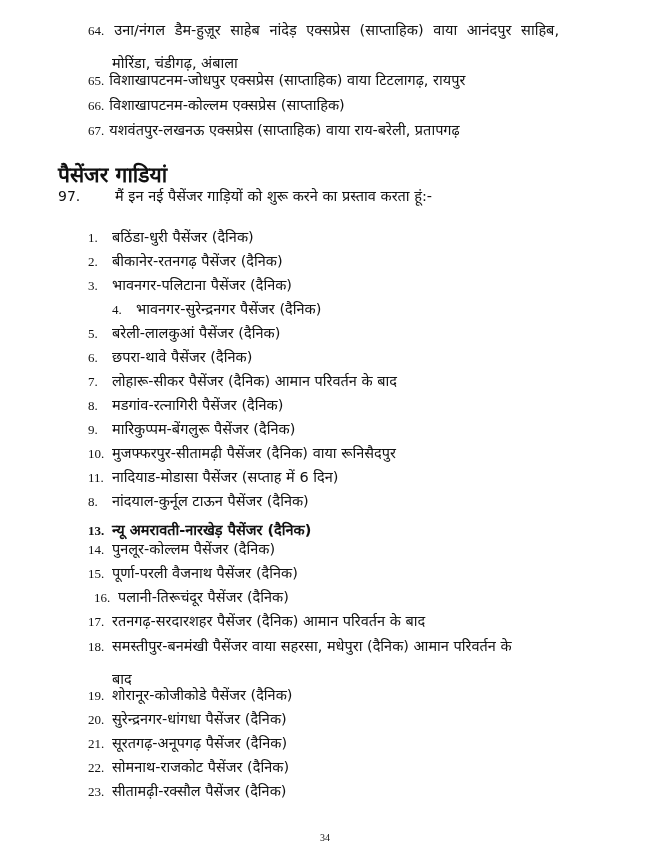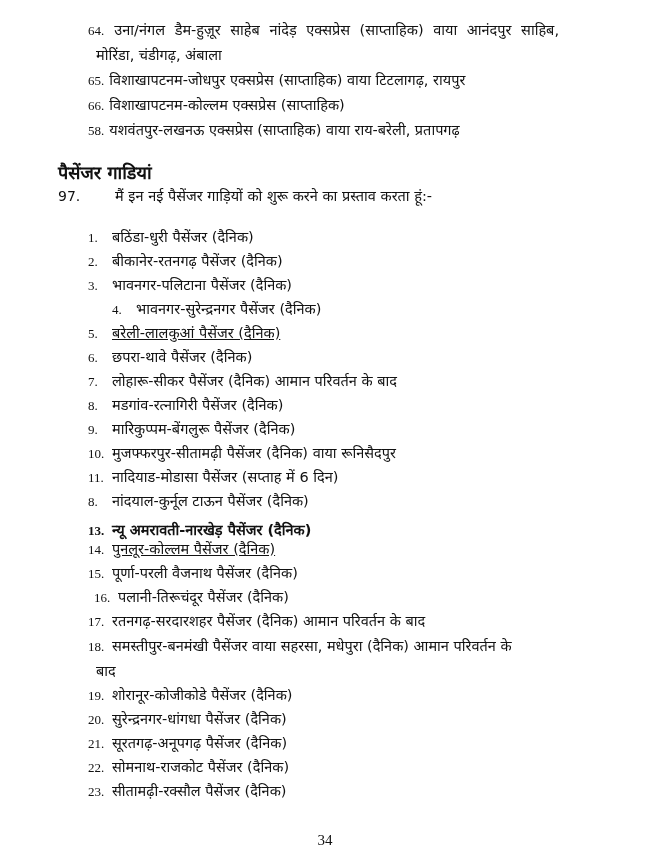--- a/index.html
+++ b/index.html
@@ -1,26 +1,26 @@
 <!DOCTYPE html>
 <html><head>
 <meta charset="utf-8">
 <style>
   html, body { margin:0; padding:0; background:#ffffff; }
   body { width:650px; height:864px; position:relative; overflow:hidden; color:#111; font-family:"DejaVu Sans", sans-serif; }
   .num { font-family:"Liberation Serif", serif; font-size:13px; }
   .txt { font-family:"DejaVu Sans", sans-serif; font-size:14.5px; }
   .row { position:absolute; left:88px; white-space:nowrap; line-height:20px; }
   .row .num { display:inline-block; }
-  .cont { position:absolute; left:96px; white-space:nowrap; line-height:20px; }
-  .heading { position:absolute; left:58px; top:160px; font-weight:bold; font-size:18px; }
+  .cont { position:absolute; left:112px; white-space:nowrap; line-height:20px;margin-top:8px; }
+  .heading { position:absolute; left:58px; top:160px; font-weight:bold; font-size:21px; }
   .intro { position:absolute; left:58px; top:186px; white-space:nowrap; line-height:20px; }
   .intro .num { font-family:"DejaVu Sans", sans-serif; font-size:14px; display:inline-block; width:52px; }
   .plist .row .num { width:24px; }
-  .footer { position:absolute; left:0; width:650px; top:832px; text-align:center; font-family:"Liberation Serif", serif; font-size:15px; }
+  .footer { position:absolute; left:0; width:650px; top:832px; text-align:center; font-family:"Liberation Serif", serif; font-size:10px; }
   .justify { word-spacing:5px; }
 </style>
 </head>
 <body>
 
 <div>
 
   <div>
     <div class="row justify" style="top:20px;">
       <span class="num">64.</span>
@@ -31,46 +31,46 @@
     </div>
     <div class="row" style="top:70px;">
       <span class="num">65.</span>
       <span class="txt">विशाखापटनम-जोधपुर एक्सप्रेस (साप्ताहिक) वाया टिटलागढ़, रायपुर</span>
     </div>
     <div class="row" style="top:95px;">
       <span class="num">66.</span>
       <span class="txt">विशाखापटनम-कोल्लम एक्सप्रेस (साप्ताहिक)</span>
     </div>
     <div class="row" style="top:120px;">
-      <span class="num">58.</span>
+      <span class="num">67.</span>
       <span class="txt">यशवंतपुर-लखनऊ एक्सप्रेस (साप्ताहिक) वाया राय-बरेली, प्रतापगढ़</span>
     </div>
   </div>
 
   <div class="heading">पैसेंजर गाडियां</div>
   <div class="intro">
     <span class="num">97.</span>
     <span class="txt">मैं इन नई पैसेंजर गाड़ियों को शुरू करने का प्रस्ताव करता हूं:-</span>
   </div>
 
   <div class="plist">
     <div class="row" style="top:227px;"><span class="num">1.</span><span class="txt">बठिंडा-धुरी पैसेंजर (दैनिक)</span></div>
     <div class="row" style="top:251px;"><span class="num">2.</span><span class="txt">बीकानेर-रतनगढ़ पैसेंजर (दैनिक)</span></div>
     <div class="row" style="top:275px;"><span class="num">3.</span><span class="txt">भावनगर-पलिटाना पैसेंजर (दैनिक)</span></div>
     <div class="row" style="top:299px;margin-left:24px;"><span class="num">4.</span><span class="txt">भावनगर-सुरेन्द्रनगर पैसेंजर (दैनिक)</span></div>
-    <div class="row" style="top:323px;text-decoration:underline;"><span class="num">5.</span><span class="txt">बरेली-लालकुआं पैसेंजर (दैनिक)</span></div>
+    <div class="row" style="top:323px;"><span class="num">5.</span><span class="txt">बरेली-लालकुआं पैसेंजर (दैनिक)</span></div>
     <div class="row" style="top:347px;"><span class="num">6.</span><span class="txt">छपरा-थावे पैसेंजर (दैनिक)</span></div>
     <div class="row" style="top:371px;"><span class="num">7.</span><span class="txt">लोहारू-सीकर पैसेंजर (दैनिक) आमान परिवर्तन के बाद</span></div>
     <div class="row" style="top:395px;"><span class="num">8.</span><span class="txt">मडगांव-रत्नागिरी पैसेंजर (दैनिक)</span></div>
     <div class="row" style="top:419px;"><span class="num">9.</span><span class="txt">मारिकुप्पम-बेंगलुरू पैसेंजर (दैनिक)</span></div>
     <div class="row" style="top:443px;"><span class="num">10.</span><span class="txt">मुजफ्फरपुर-सीतामढ़ी पैसेंजर (दैनिक) वाया रूनिसैदपुर</span></div>
     <div class="row" style="top:467px;"><span class="num">11.</span><span class="txt">नादियाड-मोडासा पैसेंजर (सप्ताह में 6 दिन)</span></div>
     <div class="row" style="top:491px;"><span class="num">8.</span><span class="txt">नांदयाल-कुर्नूल टाऊन पैसेंजर (दैनिक)</span></div>
     <div class="row" style="top:520px;font-weight:bold;"><span class="num">13.</span><span class="txt">न्यू अमरावती-नारखेड़ पैसेंजर (दैनिक)</span></div>
-    <div class="row" style="top:539px;text-decoration:underline;"><span class="num">14.</span><span class="txt">पुनलूर-कोल्लम पैसेंजर (दैनिक)</span></div>
+    <div class="row" style="top:539px;"><span class="num">14.</span><span class="txt">पुनलूर-कोल्लम पैसेंजर (दैनिक)</span></div>
     <div class="row" style="top:563px;"><span class="num">15.</span><span class="txt">पूर्णा-परली वैजनाथ पैसेंजर (दैनिक)</span></div>
     <div class="row" style="top:587px;margin-left:6px;"><span class="num">16.</span><span class="txt">पलानी-तिरूचंदूर पैसेंजर (दैनिक)</span></div>
     <div class="row" style="top:611px;"><span class="num">17.</span><span class="txt">रतनगढ़-सरदारशहर पैसेंजर (दैनिक) आमान परिवर्तन के बाद</span></div>
     <div class="row" style="top:636px;"><span class="num">18.</span><span class="txt">समस्तीपुर-बनमंखी पैसेंजर वाया सहरसा, मधेपुरा (दैनिक) आमान परिवर्तन के</span></div>
     <div class="cont" style="top:661px;"><span class="txt">बाद</span></div>
     <div class="row" style="top:685px;"><span class="num">19.</span><span class="txt">शोरानूर-कोजीकोडे पैसेंजर (दैनिक)</span></div>
     <div class="row" style="top:709px;"><span class="num">20.</span><span class="txt">सुरेन्द्रनगर-धांगधा पैसेंजर (दैनिक)</span></div>
     <div class="row" style="top:733px;"><span class="num">21.</span><span class="txt">सूरतगढ़-अनूपगढ़ पैसेंजर (दैनिक)</span></div>
     <div class="row" style="top:757px;"><span class="num">22.</span><span class="txt">सोमनाथ-राजकोट पैसेंजर (दैनिक)</span></div>
     <div class="row" style="top:781px;"><span class="num">23.</span><span class="txt">सीतामढ़ी-रक्सौल पैसेंजर (दैनिक)</span></div>

